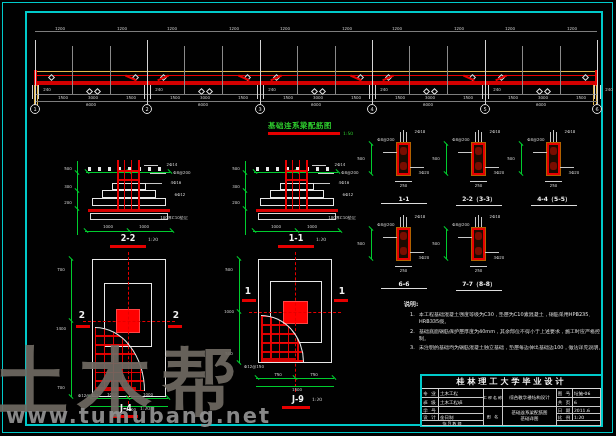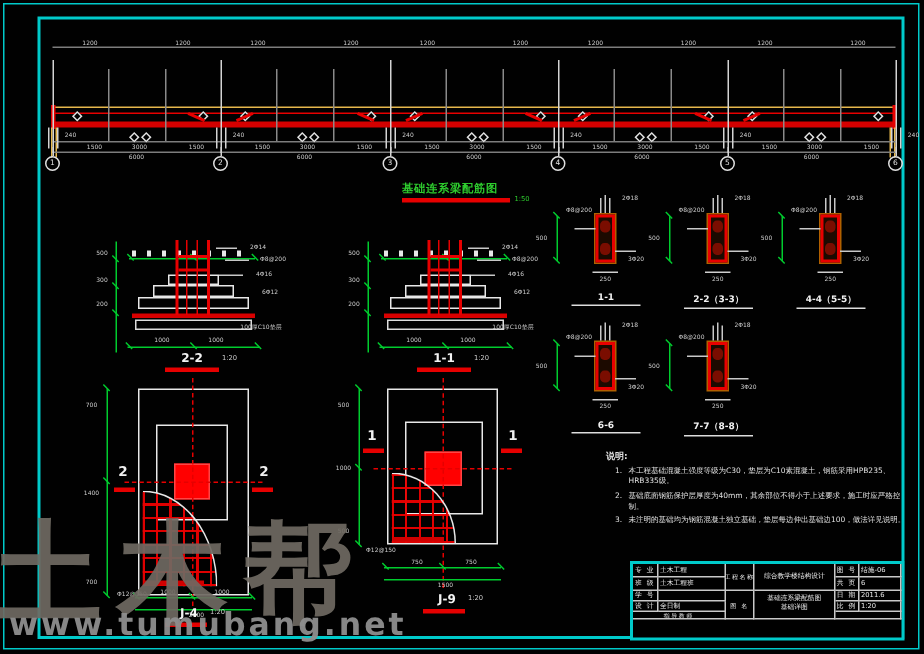--- a/index.html
+++ b/index.html
@@ -402,20 +402,21 @@
           <span>基础底面钢筋保护层厚度为40mm，其余部位不得小于上述要求，施工时应严格控制。</span>
         </div>
         <div class="note-item">
           <span class="nn">3.</span>
           <span>未注明的基础均为钢筋混凝土独立基础，垫层每边伸出基础边100，做法详见说明。</span>
         </div>
       </div>
   </div>
 
   <div class="a titleblock">
+    <div class="tb-head">桂林理工大学毕业设计</div>
     <div class="tb-grid">
       <div class="tc tl" style="grid-area:1/1">专 业</div>
       <div class="tc" style="grid-area:1/2">土木工程</div>
       <div class="tc tl tmid" style="grid-area:1/3/3/4;font-size:4px">工程名称</div>
       <div class="tc tmid" style="grid-area:1/4/3/5">综合教学楼结构设计</div>
       <div class="tc tl" style="grid-area:1/5">图 号</div>
       <div class="tc" style="grid-area:1/6">结施-06</div>
 
       <div class="tc tl" style="grid-area:2/1">班 级</div>
       <div class="tc" style="grid-area:2/2">土木工程班</div>

